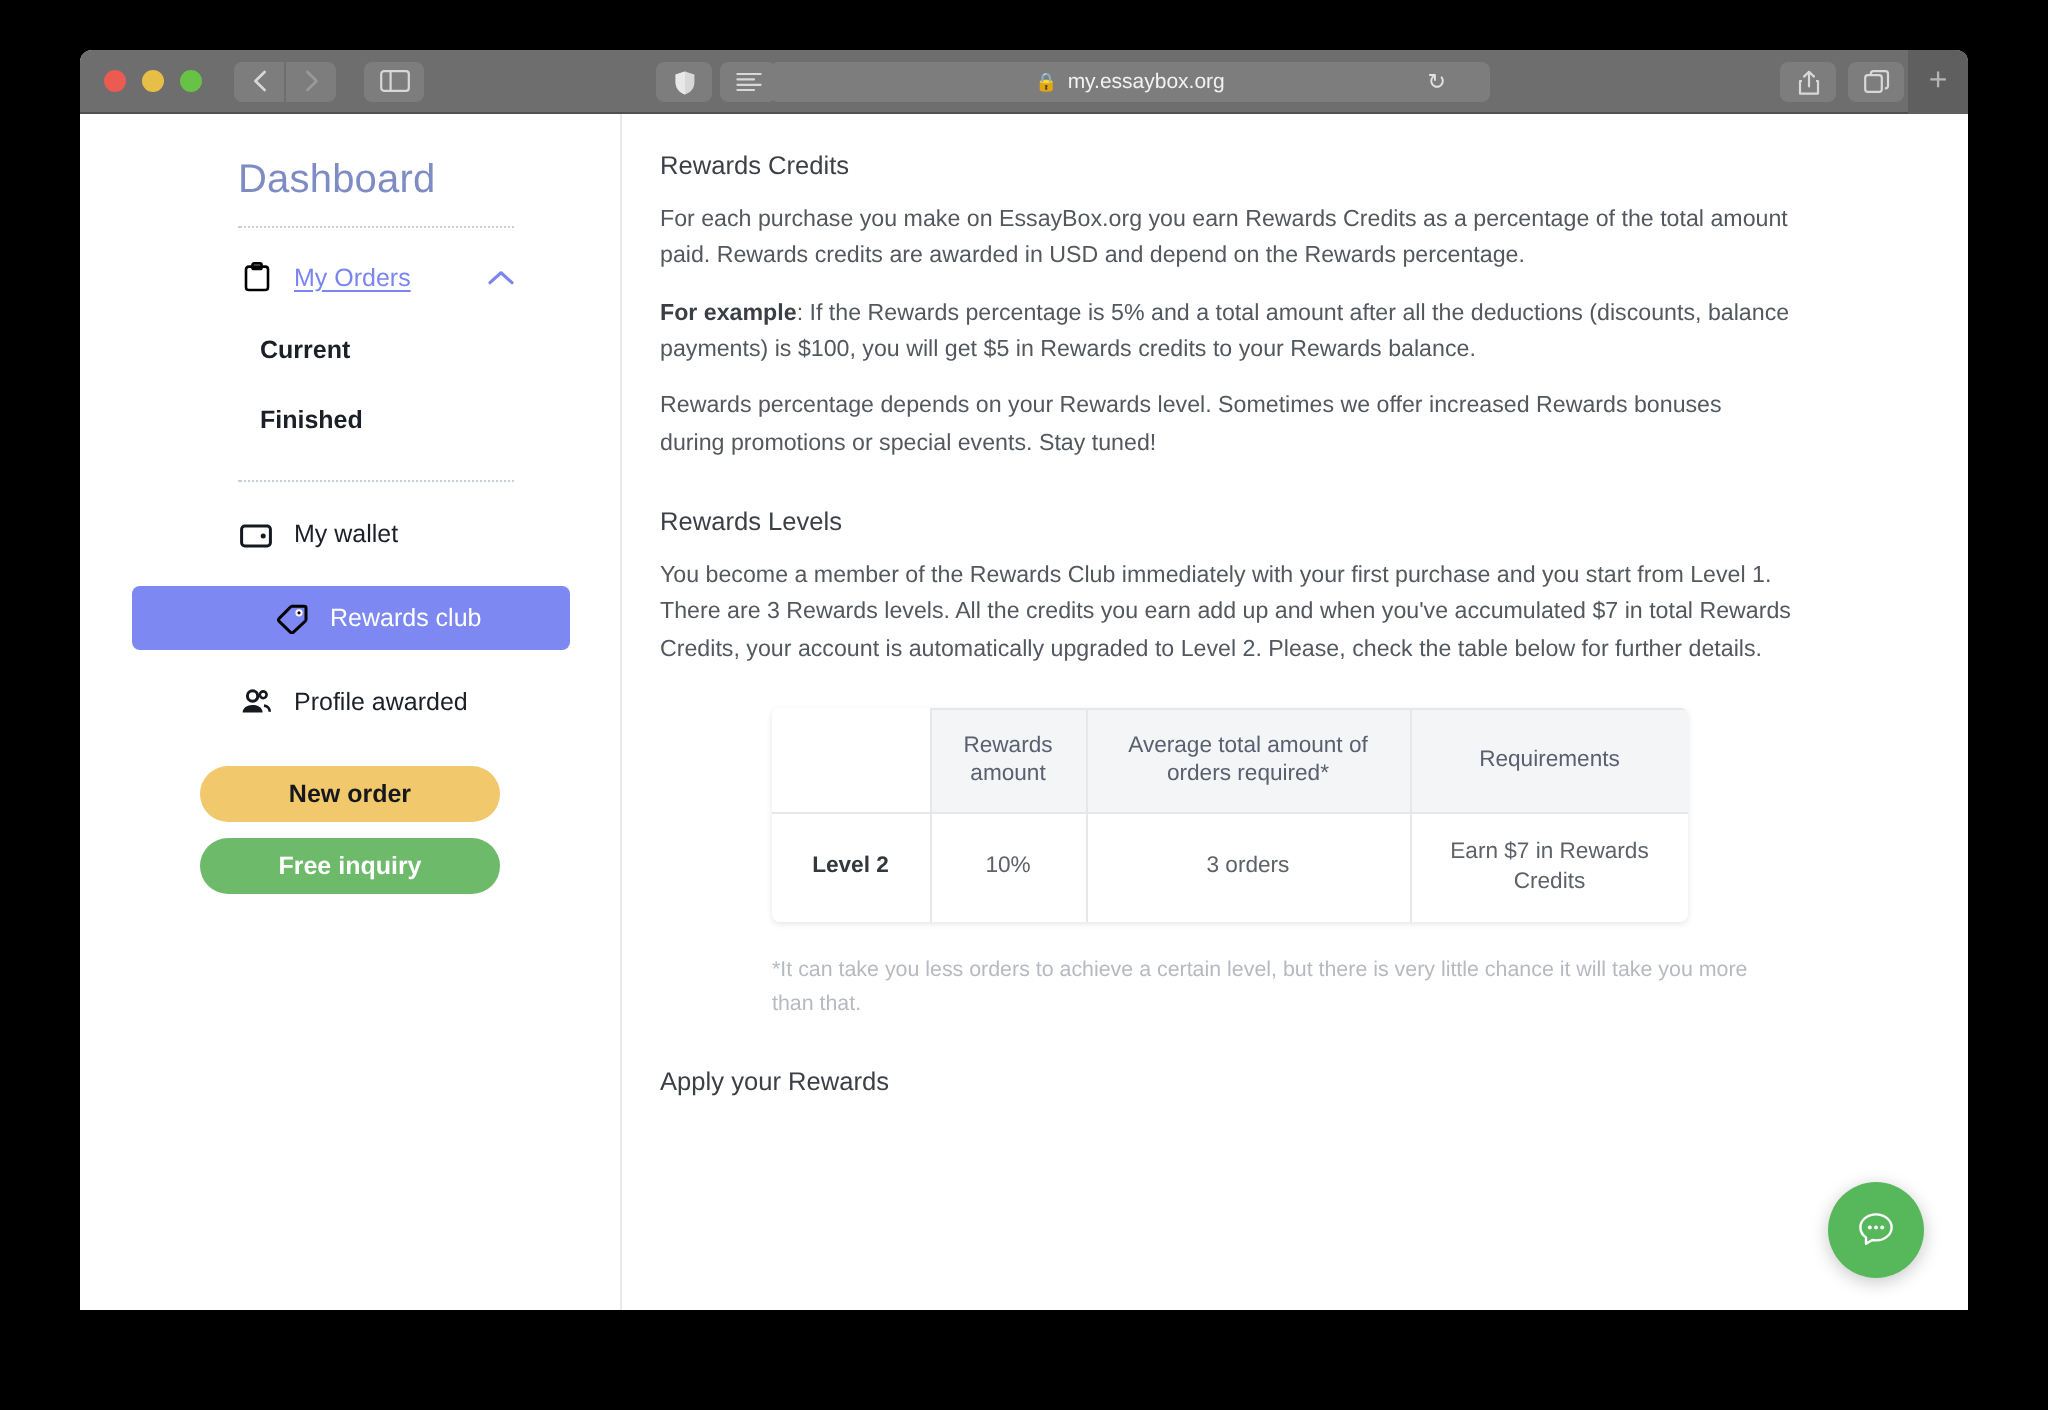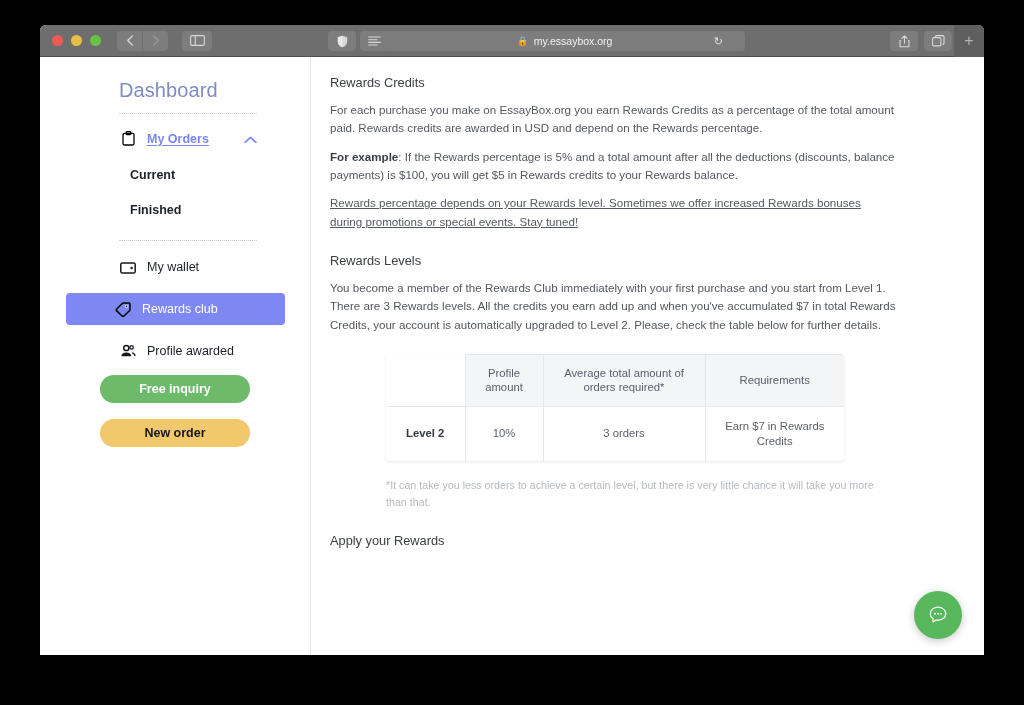--- a/index.html
+++ b/index.html
@@ -123,21 +123,21 @@
     padding-left: 79px;
     margin-top: 9px;
     position: relative;
   }
   .nav-row .ico {
     width: 18px; height: 18px;
     display:flex; align-items:center; justify-content:center;
     margin-right: 10px;
     flex: 0 0 18px;
   }
-  .nav-label { font-size: 12.5px; color: #1f2430; font-weight: bold; }
+  .nav-label { font-size: 12.5px; color: #1f2430; }
   #my-orders-row .nav-label {
     color: #7b85f0;
     text-decoration: underline;
     text-underline-offset: 2px;
   }
   #my-orders-row .ico svg { stroke: #7b85f0; }
   #chevron-up {
     position: absolute; right: 53px; top: 50%;
     transform: translateY(-50%);
     color: #7b85f0;
@@ -165,21 +165,21 @@
   .side-item .ico {
     width: 18px; height: 18px; margin-right: 10px; flex: 0 0 18px;
     display:flex; align-items:center; justify-content:center;
   }
   .side-item .side-label { font-size: 12.5px; color: #1b1f27; }
   #rewards-club-item {
     background: #7e88f2;
     border-radius: 4px;
     margin-left: 26px;
     margin-right: 26px;
-    padding-left: 48px;
+    padding-left: 71px;
     width: 219px;
   }
   #rewards-club-item .side-label { color: #ffffff; }
   #rewards-club-item .ico svg { stroke:#fff; fill:none; }
 
   .pill-btn {
     display: block;
     width: 150px;
     height: 28px;
     margin: 0 auto;
@@ -215,21 +215,21 @@
     margin-bottom: 11px;
   }
   #main h2.spaced { margin-top: 22px; }
   #main p {
     font-size: 11.6px;
     line-height: 1.58;
     color: #53585f;
     margin-bottom: 10px;
     max-width: 566px;
   }
-  #main p.gap { margin-top: 4px; text-decoration: underline; }
+  #main p.gap { margin-top: 4px; }
   #main b, #main strong { color: #3a3e45; }
 
   
   #rewards-table-wrap {
     margin: 20px 0 0 56px;
     width: 458px;
     border-radius: 4px;
     box-shadow: 0 1px 3px rgba(0,0,0,.10);
     overflow: hidden;
     background: #fff;
@@ -416,40 +416,40 @@
           <svg width="16" height="14" viewBox="0 0 16 14" fill="none">
               <circle cx="6.3" cy="4" r="2.6" stroke="#15181e" stroke-width="1.5"></circle>
               <circle cx="11.6" cy="3.4" r="1.7" stroke="#15181e" stroke-width="1.3"></circle>
               <path d="M1.3 12.3c0-2.3 2.2-3.8 5-3.8s5 1.5 5 3.8z" fill="#15181e"></path>
               <path d="M12 8.8c1.8.2 2.9 1.5 2.9 3.1" stroke="#15181e" stroke-width="1.3" fill="none"></path>
             </svg>
         </span>
         <span class="side-label">Profile awarded</span>
       </div>
 
+      <button class="pill-btn" id="new-order-btn">New order</button>
       <button class="pill-btn" id="free-inquiry-btn">Free inquiry</button>
-      <button class="pill-btn" id="new-order-btn">New order</button>
     </nav>
 
     <main id="main">
 
       <h2>Rewards Credits</h2>
       <p>For each purchase you make on EssayBox.org you earn Rewards Credits as a percentage of the total amount paid. Rewards credits are awarded in USD and depend on the Rewards percentage.</p>
       <p><b>For example</b><span>: If the Rewards percentage is 5% and a total amount after all the deductions (discounts, balance payments) is $100, you will get $5 in Rewards credits to your Rewards balance.</span></p>
       <p class="gap">Rewards percentage depends on your Rewards level. Sometimes we offer increased Rewards bonuses during promotions or special events. Stay tuned!</p>
 
       <h2 class="spaced">Rewards Levels</h2>
       <p>You become a member of the Rewards Club immediately with your first purchase and you start from Level 1. There are 3 Rewards levels. All the credits you earn add up and when you've accumulated $7 in total Rewards Credits, your account is automatically upgraded to Level 2. Please, check the table below for further details.</p>
 
       <div id="rewards-table-wrap">
         <table id="rewards-table">
           <thead>
             <tr>
               <th class="corner col-level"></th>
-              <th class="col-amount">Profile amount</th>
+              <th class="col-amount">Rewards amount</th>
               <th class="col-orders">Average total amount of orders required*</th>
               <th class="col-req">Requirements</th>
             </tr>
           </thead>
           <tbody>
             <tr>
               <td class="level-cell">Level 2</td>
               <td>10%</td>
               <td>3 orders</td>
               <td>Earn $7 in Rewards Credits</td>

